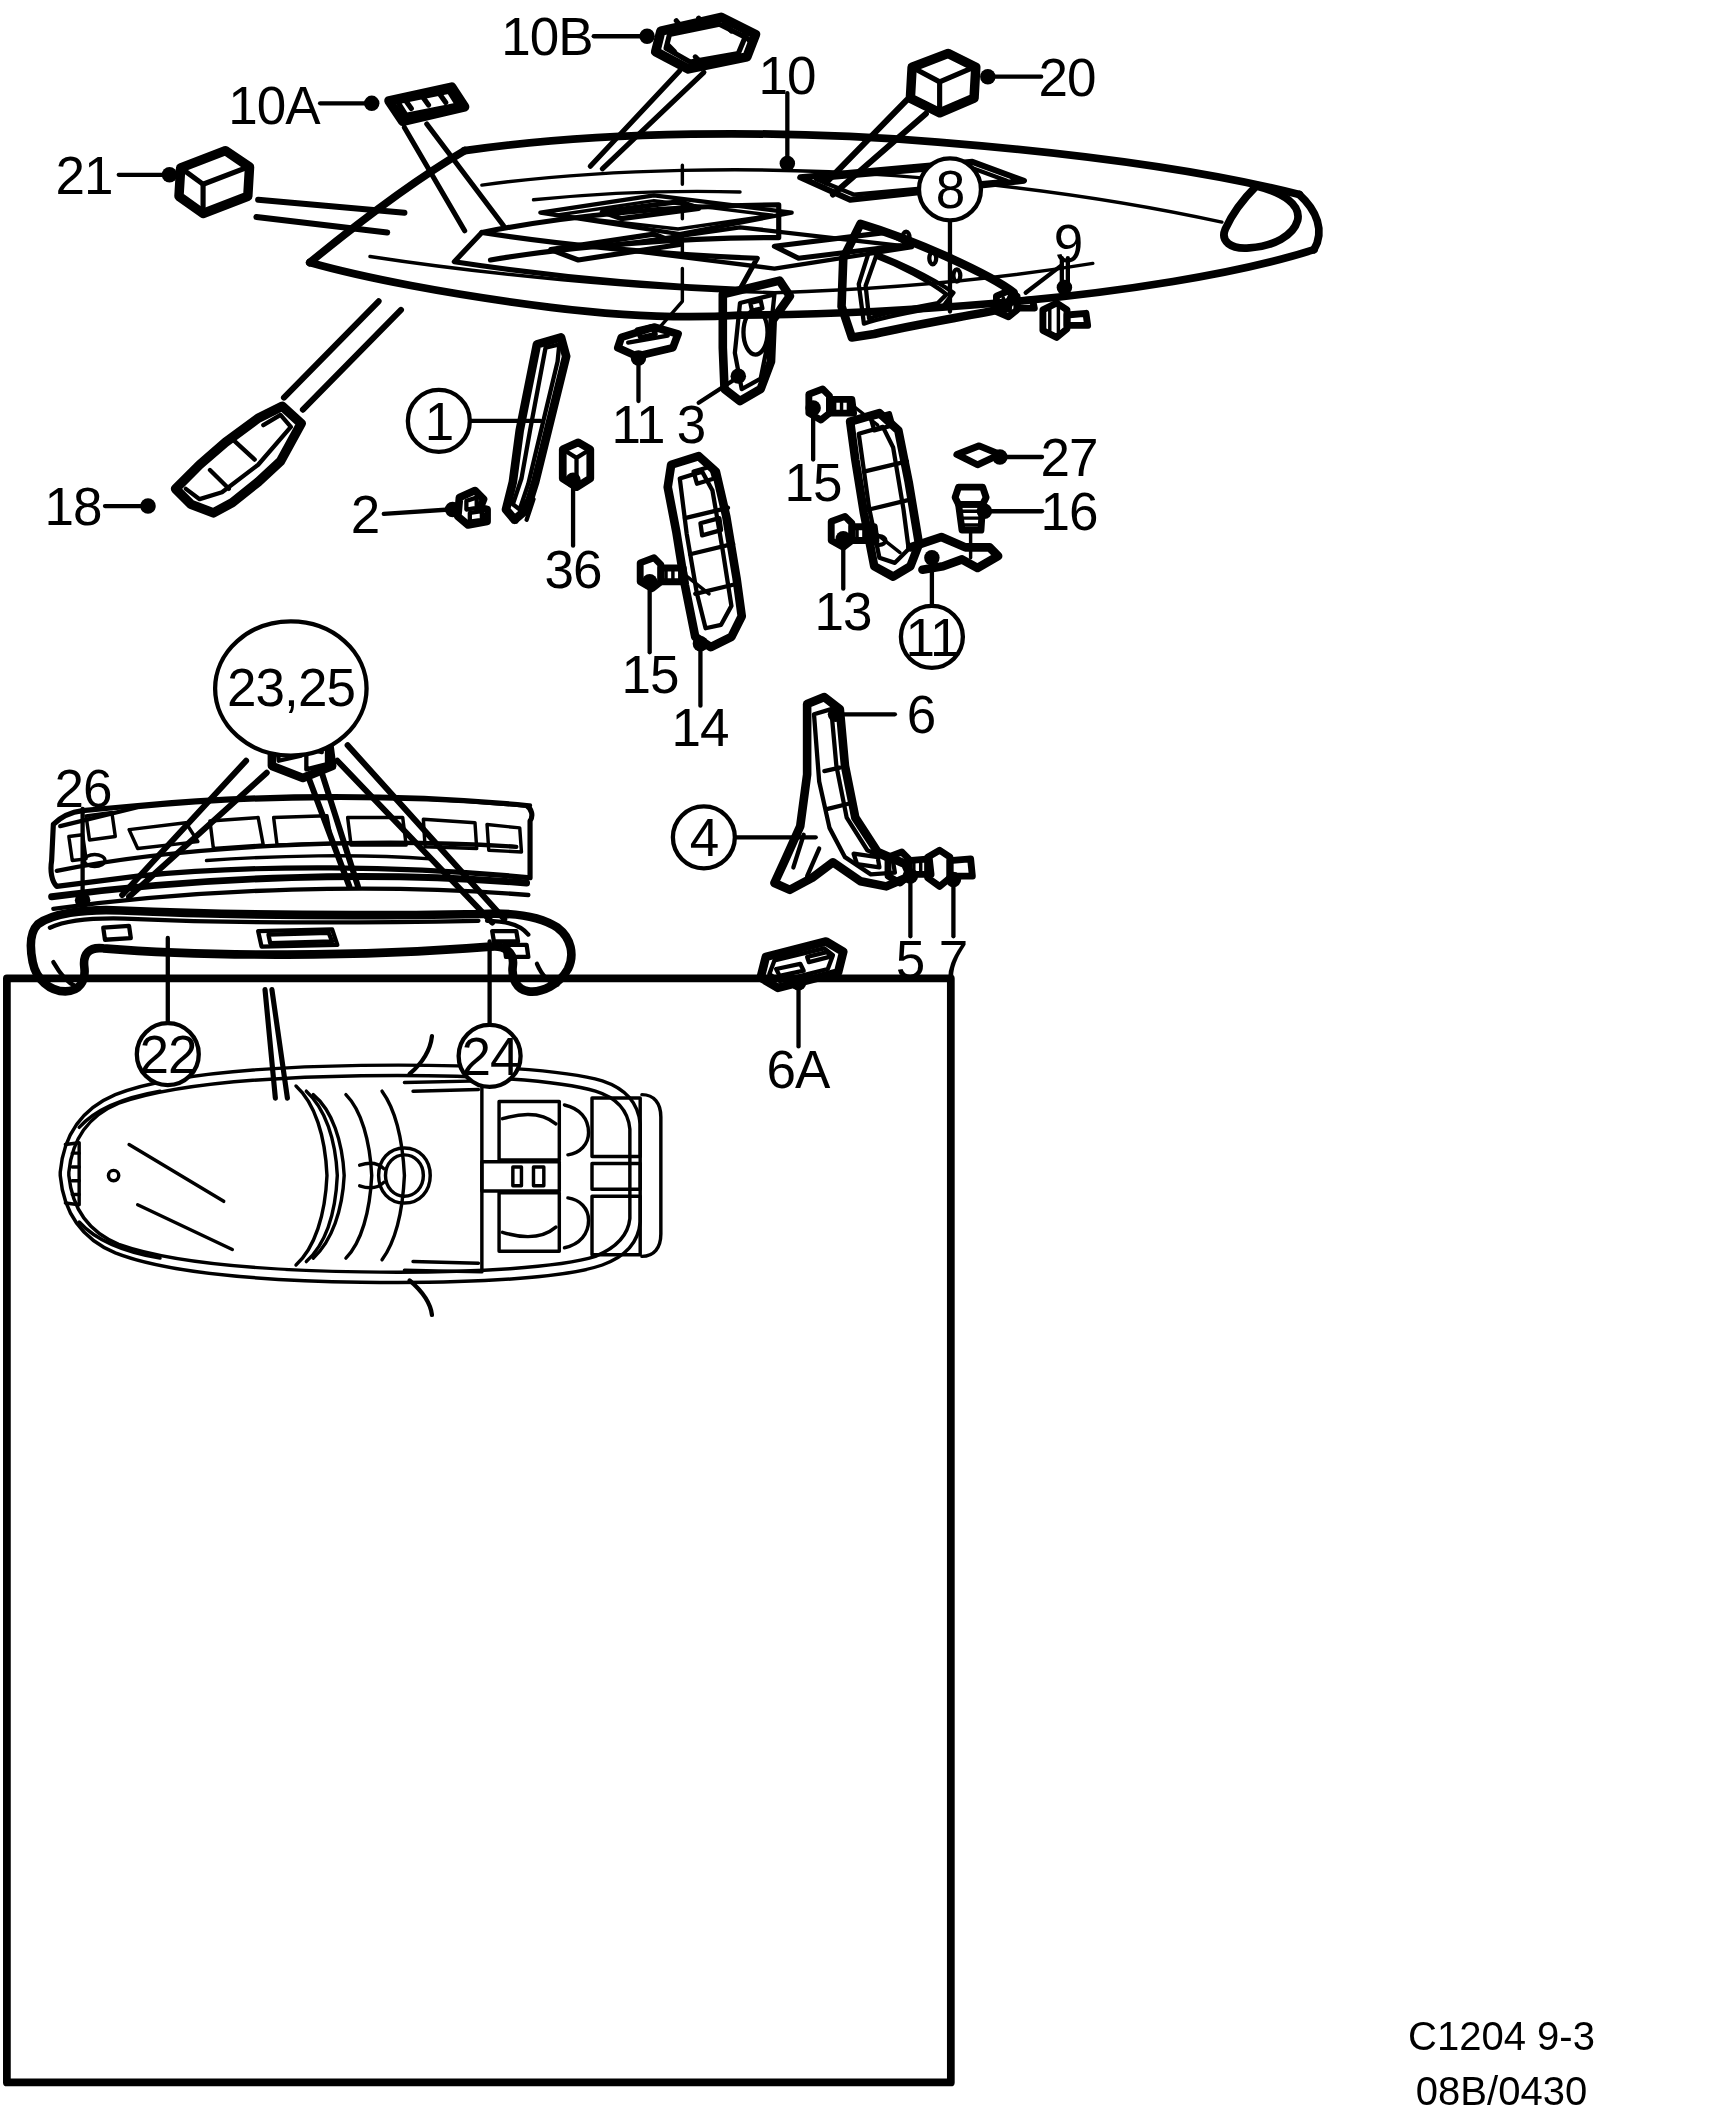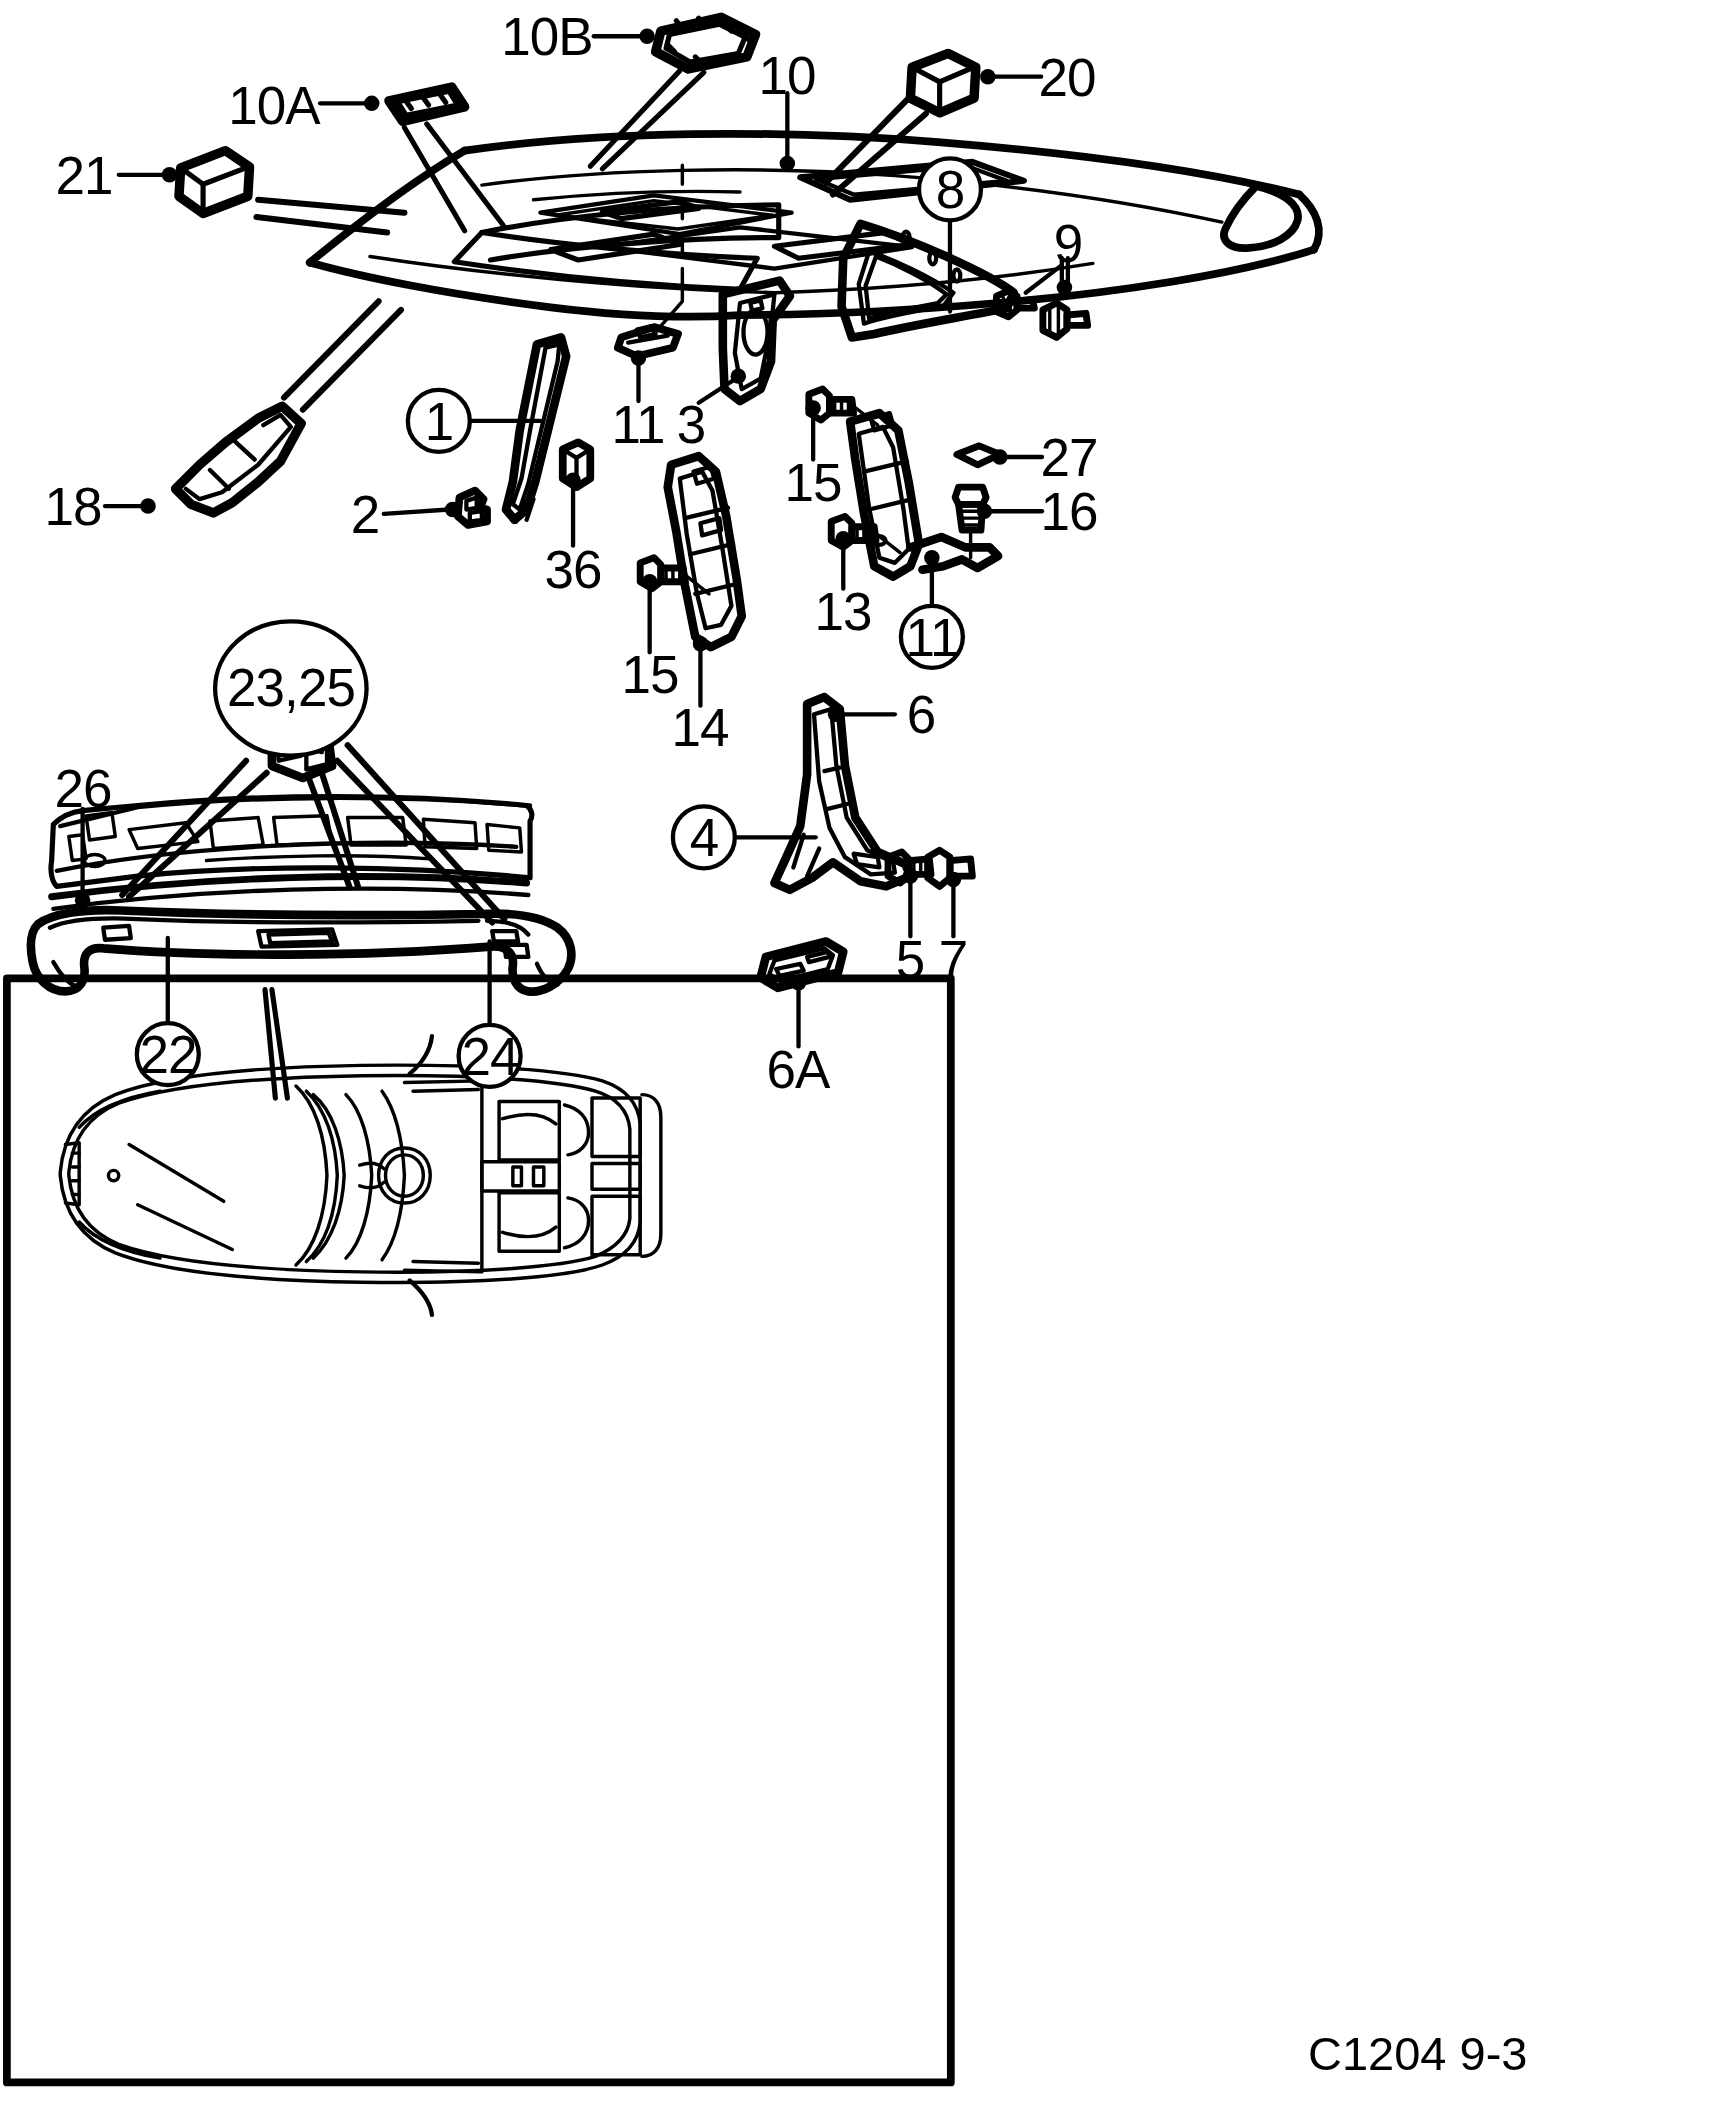--- a/index.html
+++ b/index.html
@@ -4,22 +4,22 @@
 <style>
   html,body{margin:0;padding:0;background:#fff;}
   body{width:1733px;height:2123px;position:relative;overflow:hidden;
        font-family:"Liberation Sans", sans-serif;color:#000;}
   #stage{position:absolute;left:0;top:0;width:1733px;height:1641px;}
   svg.layer{position:absolute;left:0;top:0;width:1733px;height:2123px;overflow:visible;}
   .lbl{position:absolute;font-family:"Liberation Sans",sans-serif;
        font-size:53px;line-height:53px;color:#000;white-space:nowrap;
        letter-spacing:-0.9px;}
   .lbl.c{transform:translate(-50%,-50%);}
-  .footer{position:absolute;font-size:47px;line-height:55px;text-align:left;
-          white-space:pre;margin-top:17px;}
+  .footer{position:absolute;font-size:40px;line-height:55px;text-align:center;
+          white-space:pre;}
 </style>
 </head>
 <body>
 
 <div id="stage">
 
   <svg class="layer" viewBox="0 0 2014 2467">
     <g fill="none" stroke="#000" stroke-linecap="round" stroke-linejoin="round">
 
       <g stroke-width="9">
@@ -580,15 +580,16 @@
   <div class="lbl c" style="left:291px;top:687px">23,25</div>
   <div class="lbl c" style="left:83px;top:788px">26</div>
   <div class="lbl c" style="left:704px;top:837px">4</div>
   <div class="lbl c" style="left:910px;top:959px">5</div>
   <div class="lbl c" style="left:953px;top:959px">7</div>
   <div class="lbl c" style="left:168px;top:1054px">22</div>
   <div class="lbl c" style="left:490px;top:1056px">24</div>
   <div class="lbl c" style="left:798px;top:1069px">6A</div>
 
   <div class="footer" style="left:1308px;top:2009px;width:387px">C1204 9-3</div>
+  <div class="footer" style="left:1308px;top:2064px;width:387px">08B/0430</div>
 
 </div>
 
 
 </body></html>

